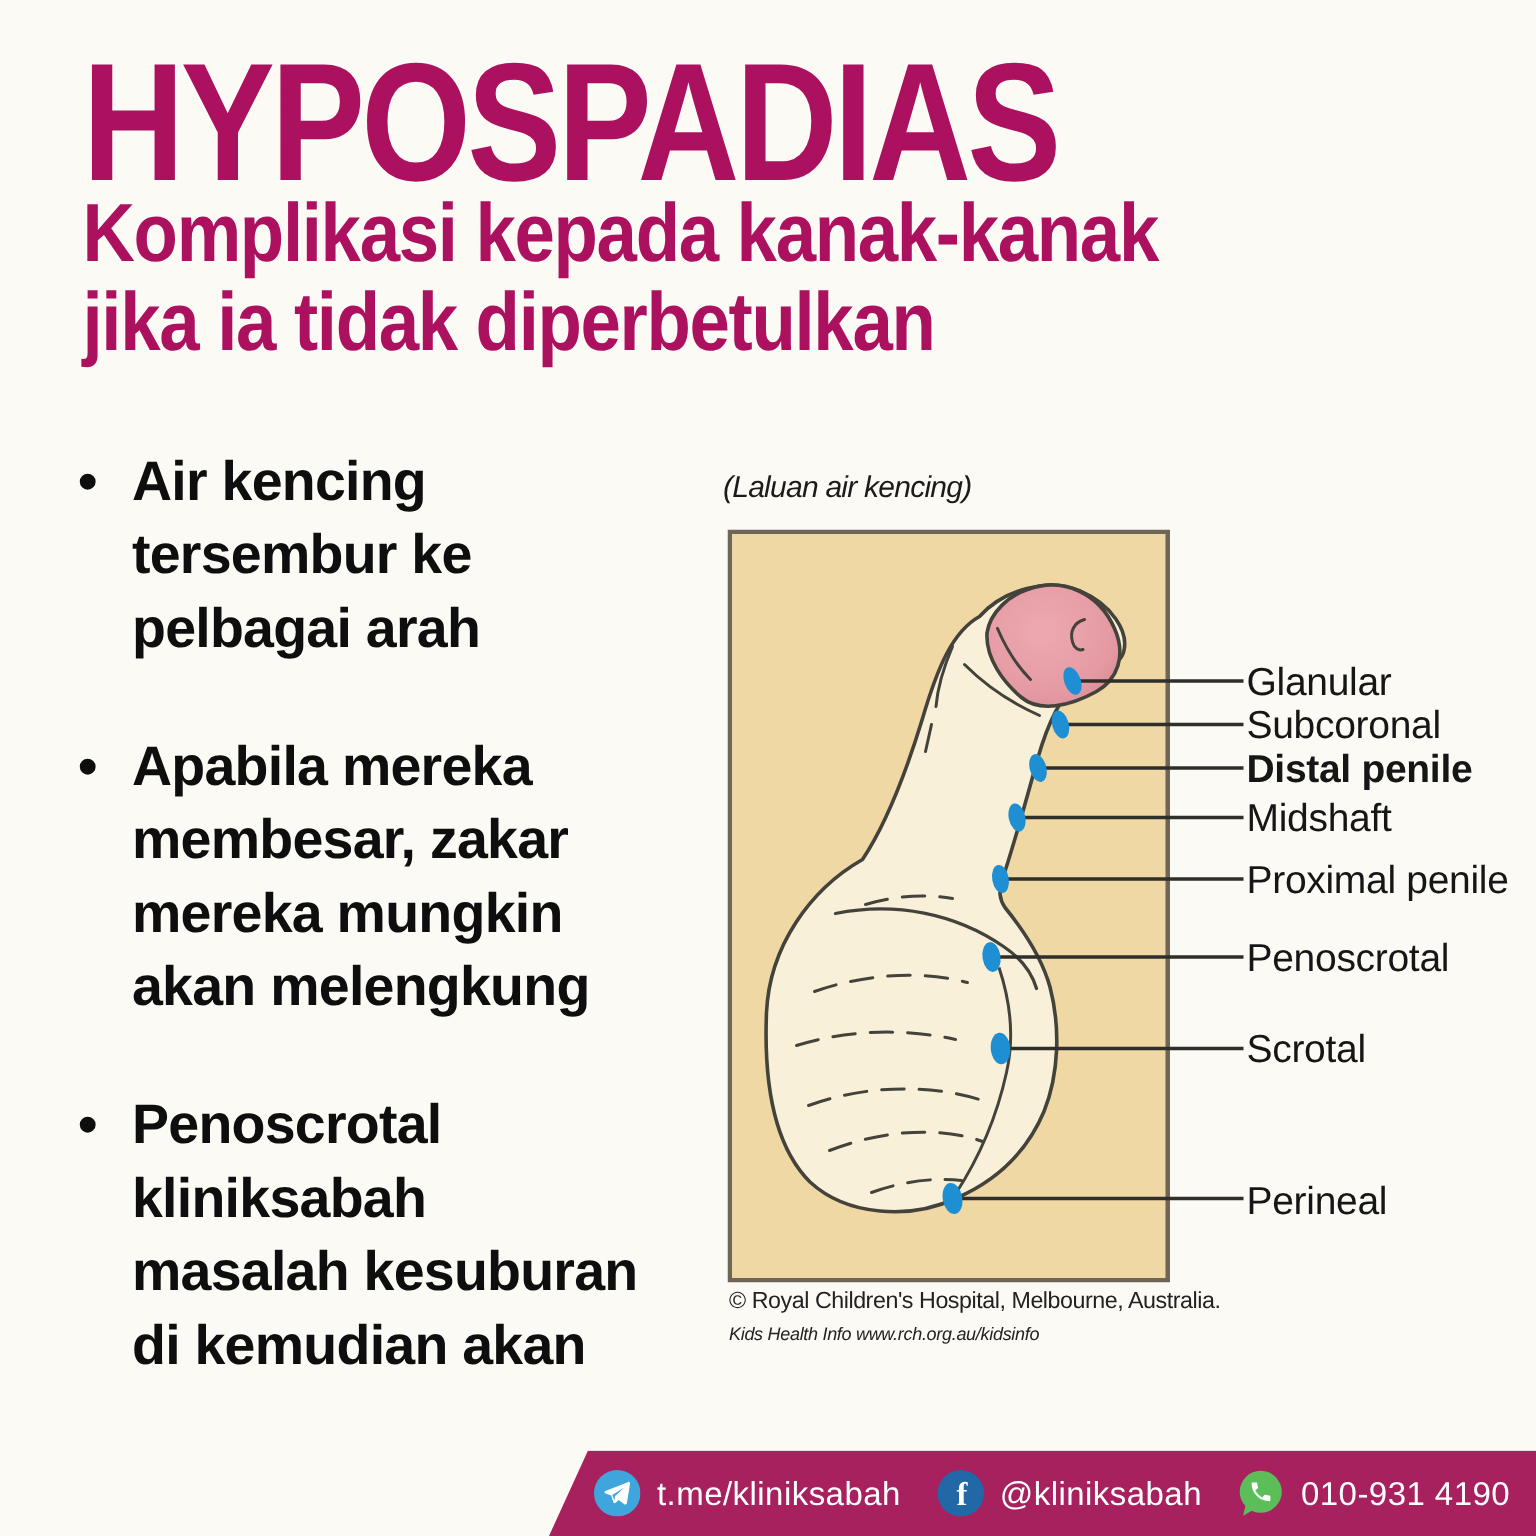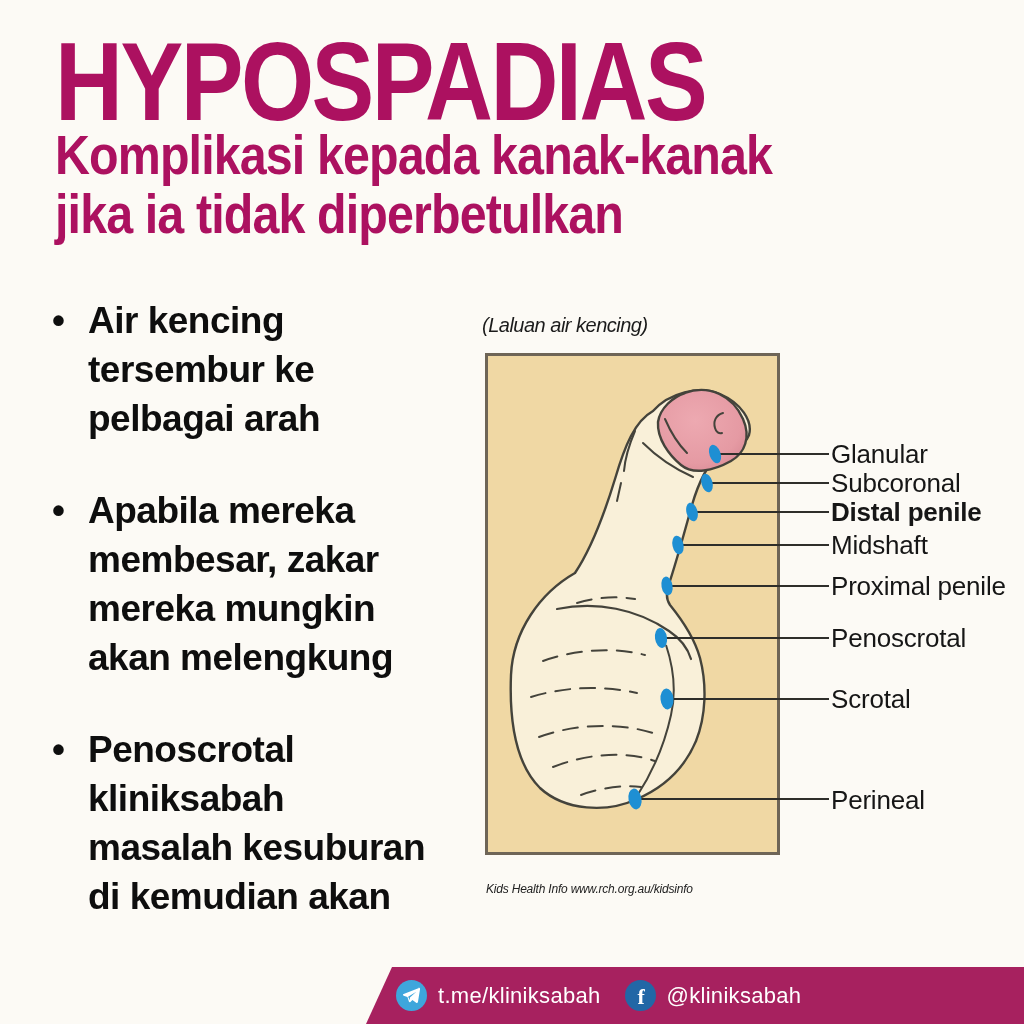--- a/index.html
+++ b/index.html
@@ -181,32 +181,43 @@
 
   <div class="dlabel" style="top:441px;">Glanular</div>
   <div class="dlabel" style="top:470px;">Subcoronal</div>
   <div class="dlabel" style="top:499px;font-weight:bold;">Distal penile</div>
   <div class="dlabel" style="top:532px;">Midshaft</div>
   <div class="dlabel" style="top:573px;">Proximal penile</div>
   <div class="dlabel" style="top:625px;">Penoscrotal</div>
   <div class="dlabel" style="top:686px;">Scrotal</div>
   <div class="dlabel" style="top:787px;">Perineal</div>
 
+  <div class="credit1">© Royal Children's Hospital, Melbourne, Australia.</div>
   <div class="credit2">Kids Health Info www.rch.org.au/kidsinfo</div>
 
   <div class="footer">
     <div class="fgroup">
       <svg class="ficon" viewBox="0 0 24 24">
         <circle cx="12" cy="12" r="12" fill="#3EA6DC"></circle>
         <path fill="#FFFFFF" d="M17.8 6.2 L5.9 10.9 c-.7.3 -.65 1.0 .05 1.25 l2.9 .95 1.1 3.5 c.2.6 .8.75 1.25.35 l1.5 -1.45 2.9 2.15 c.55.4 1.25.1 1.4 -.6 l1.6 -9.9 c.15 -.85 -.55 -1.3 -1.4 -.95 z M9.4 12.9 l6.3 -3.9 -4.9 4.5 -.2 2.2 z"></path>
       </svg>
       <span class="ftext">t.me/kliniksabah</span>
     </div>
     <div class="fgroup">
       <svg class="ficon" viewBox="0 0 24 24">
         <circle cx="12" cy="12" r="12" fill="#2267A6"></circle>
         <text x="12.6" y="18.2" text-anchor="middle" fill="#FFFFFF" style="font-family:'Liberation Serif',serif;font-size:17px;font-weight:bold;">f</text>
       </svg>
       <span class="ftext">@kliniksabah</span>
     </div>
+    <div class="fgroup">
+      <svg class="ficon" viewBox="0 0 24 25">
+        <circle cx="12" cy="11.7" r="11.3" fill="#5BBE58"></circle>
+        <polygon points="2.5,24.6 4.2,17.5 9.2,20.9" fill="#5BBE58"></polygon>
+        <g transform="translate(5.4,5.0) scale(0.56)">
+          <path fill="#FFFFFF" d="M6.62 10.79c1.44 2.83 3.76 5.14 6.59 6.59l2.2-2.2c.27-.27.67-.36 1.02-.24 1.12.37 2.33.57 3.57.57.55 0 1 .45 1 1V20c0 .55-.45 1-1 1-9.39 0-17-7.61-17-17 0-.55.45-1 1-1h3.5c.55 0 1 .45 1 1 0 1.25.2 2.45.57 3.57.11.35.03.74-.25 1.02l-2.2 2.2z"></path>
+        </g>
+      </svg>
+      <span class="ftext">010-931 4190</span>
+    </div>
   </div>
 
 </div>
 
 </body></html>

